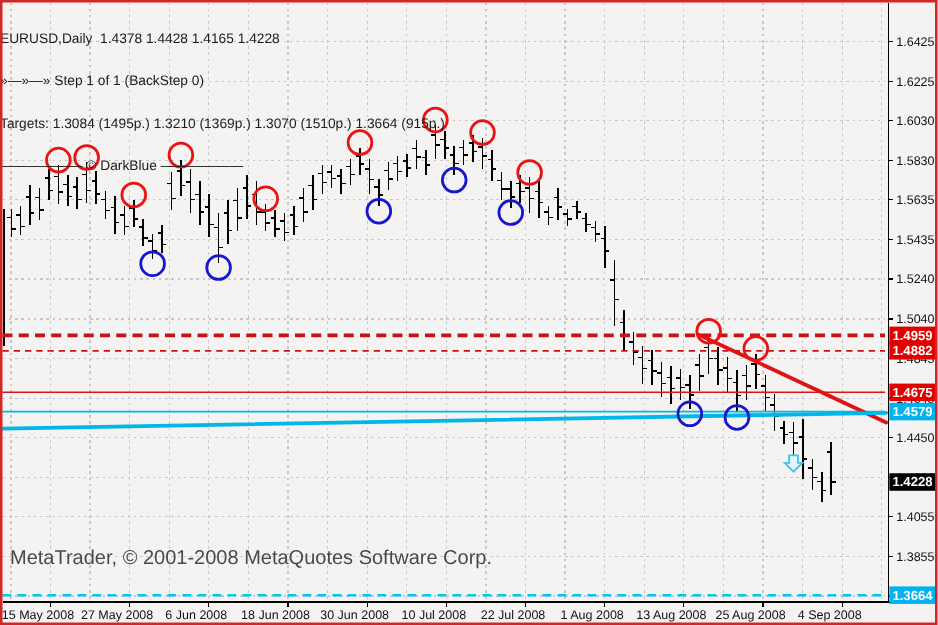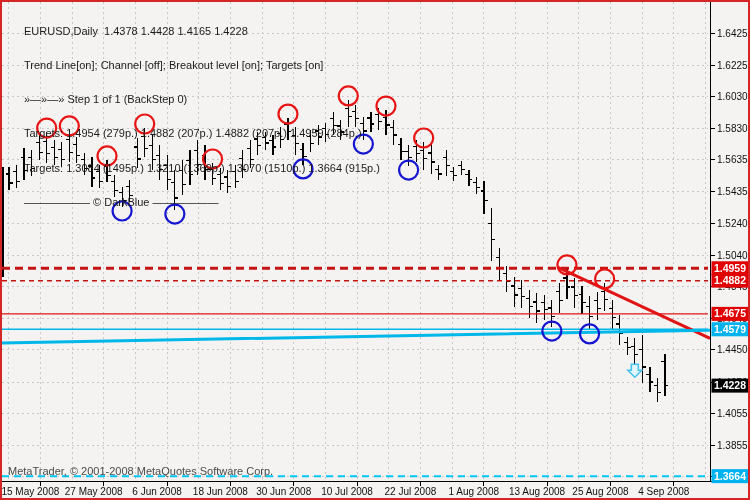--- a/index.html
+++ b/index.html
@@ -4,27 +4,27 @@
 <style>
   html,body{margin:0;padding:0;}
   body{
     width:750px;height:500px;position:relative;overflow:hidden;
     background:#f4f3f1;
     font-family:"Liberation Sans", sans-serif;
   }
   #frame{position:absolute;inset:0;border:2px solid #d42626;pointer-events:none;z-index:50;}
   #chart-svg{position:absolute;left:0;top:0;}
   #info-panel{
-    position:absolute;left:24px;top:3px;z-index:20;
+    position:absolute;left:0;top:3px;z-index:20;
     font-size:11px;line-height:11.4px;color:#1c1c1c;white-space:pre;
   }
   #info-panel div{height:11.4px;}
   #watermark{
-    position:absolute;left:8px;top:465px;z-index:20;
-    font-size:11px;color:#4a4a4a;white-space:pre;
+    position:absolute;left:8px;top:438px;z-index:20;
+    font-size:16px;color:#4a4a4a;white-space:pre;
   }
   text{font-family:"Liberation Sans", sans-serif;}
   .axis-label{font-size:10px;fill:#111;}
   .badge-text{font-size:10.5px;font-weight:600;}
 </style>
 </head>
 <body>
 
 <div id="frame"></div>
 
@@ -615,20 +615,18 @@
         <line x1="610.4300000000001" x2="610.4300000000001" y1="482" y2="485.5" stroke="#000" shape-rendering="crispEdges"></line>
         <text x="600.4300000000001" y="495" class="axis-label" text-anchor="middle">25 Aug 2008</text>
         <line x1="673.7700000000001" x2="673.7700000000001" y1="482" y2="485.5" stroke="#000" shape-rendering="crispEdges"></line>
         <text x="663.7700000000001" y="495" class="axis-label" text-anchor="middle">4 Sep 2008</text>
       </g>
     </svg>
 </div>
 
 <div id="info-panel">
   <div>EURUSD,Daily  1.4378 1.4428 1.4165 1.4228</div>
-  <div>Trend Line[on]; Channel [off]; Breakout level [on]; Targets [on]</div>
   <div>»—»—» Step 1 of 1 (BackStep 0)</div>
-  <div>Targets: 1.4954 (279p.) 1.4882 (207p.) 1.4882 (207p.) 1.4959 (284p.)</div>
   <div>Targets: 1.3084 (1495p.) 1.3210 (1369p.) 1.3070 (1510p.) 1.3664 (915p.)</div>
   <div>—————— © DarkBlue ——————</div>
 </div>
 
 <div id="watermark">MetaTrader, © 2001-2008 MetaQuotes Software Corp.</div>
 
 </body></html>

